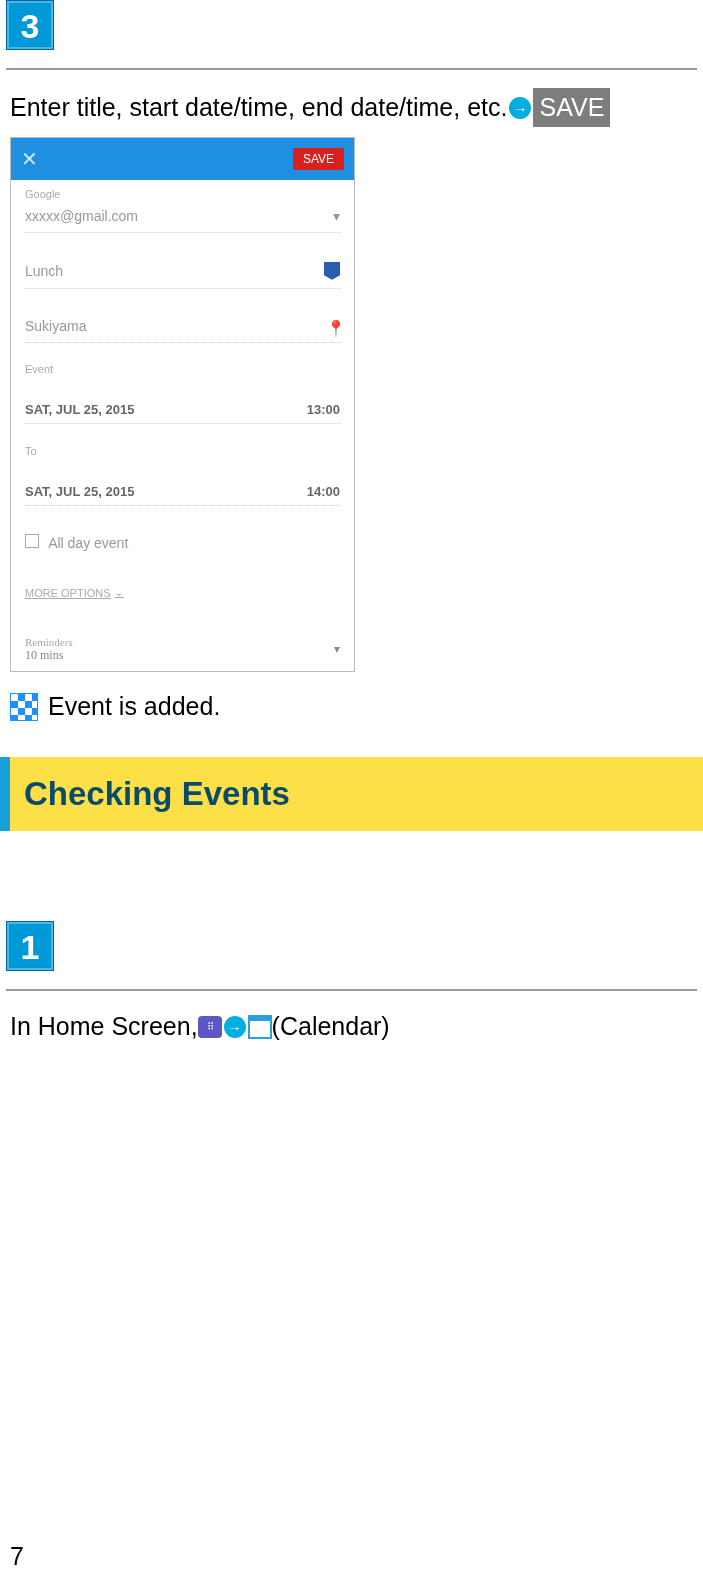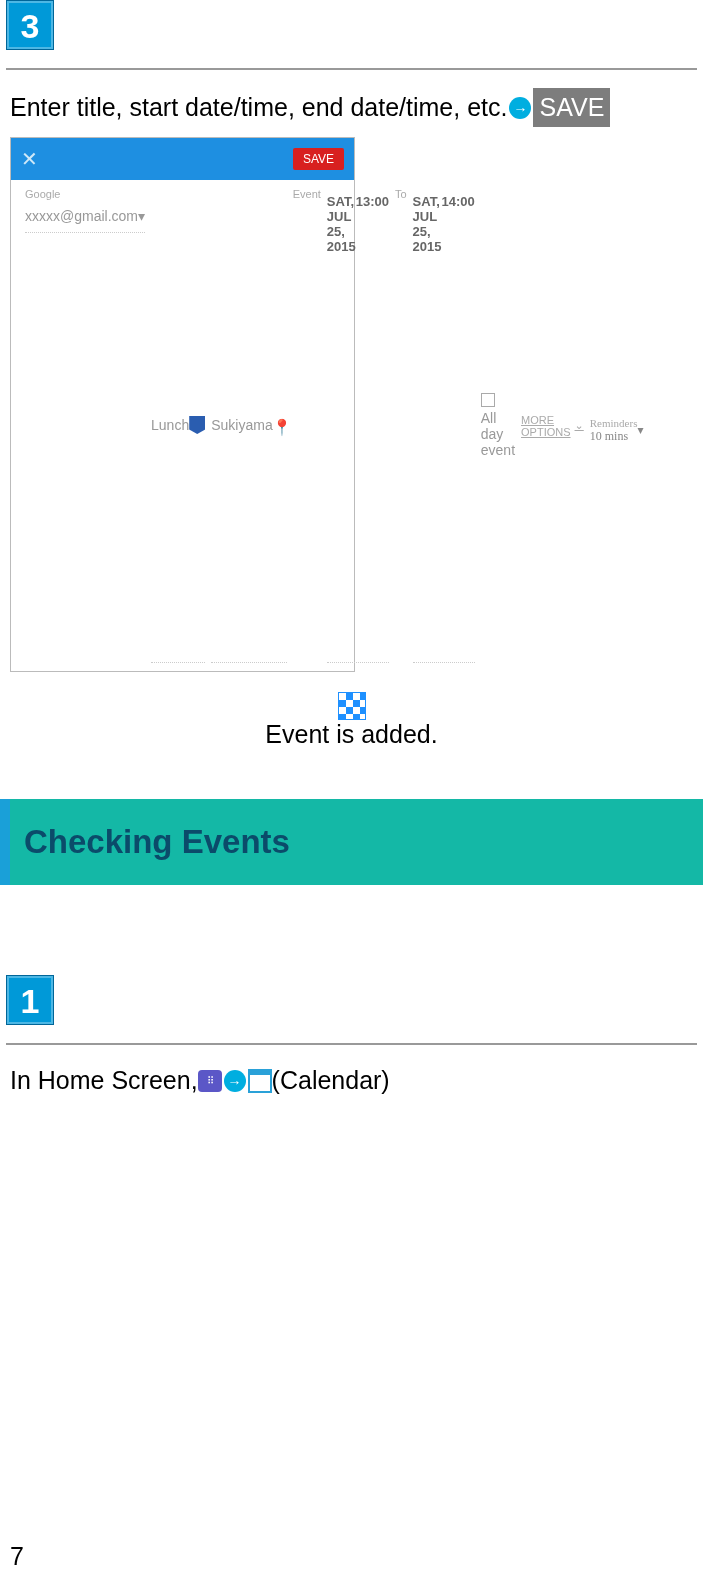--- a/index.html
+++ b/index.html
@@ -88,20 +88,21 @@
     background: #d8201f;
     padding: 4px 10px;
     font-size: 12px;
     border-radius: 2px;
     filter: blur(0.5px);
   }
   .ph-body {
     padding: 8px 14px;
     flex: 1;
     display: flex;
+    flex-direction: column;
     gap: 6px;
     filter: blur(0.7px);
     color: #999;
     justify-content: space-between;
   }
   .ph-row {
     display: flex;
     justify-content: space-between;
     align-items: center;
     border-bottom: 1px dotted #ccc;
@@ -140,37 +141,36 @@
   }
   .ph-reminder {
     display:flex; justify-content:space-between; align-items:center;
     font-size:12px; color:#888; padding-top:10px;font-family:Liberation Serif, serif;
   }
   
   .result-line {
     font-size: 25px;
     display: flex;
     align-items: center;
-    gap: 0;
+    gap: 10px;
     padding: 0 4px;
-    margin-bottom: 50px;
-    flex-direction: column;
+    margin-bottom: 36px;
   }
   .flag-icon {
     width: 28px;
     height: 28px;
     background:
       repeating-conic-gradient(#1e90ff 0 25%, #fff 0 50%) 0 0/14px 14px;
     border: 1px solid #1e90ff;
   }
   
   .section-heading {
-    background: #14b8a6;
+    background: #fde047;
     border-left: 10px solid #1aa0d8;
-    padding: 24px 14px;
+    padding: 18px 14px;
     font-size: 33px;
     font-weight: bold;
     color: #0b4b6a;
     margin-bottom: 90px;
   }
   
   .step-block-2 { margin-top: 0; }
   .apps-icon {
     width: 24px;
     height: 22px;

